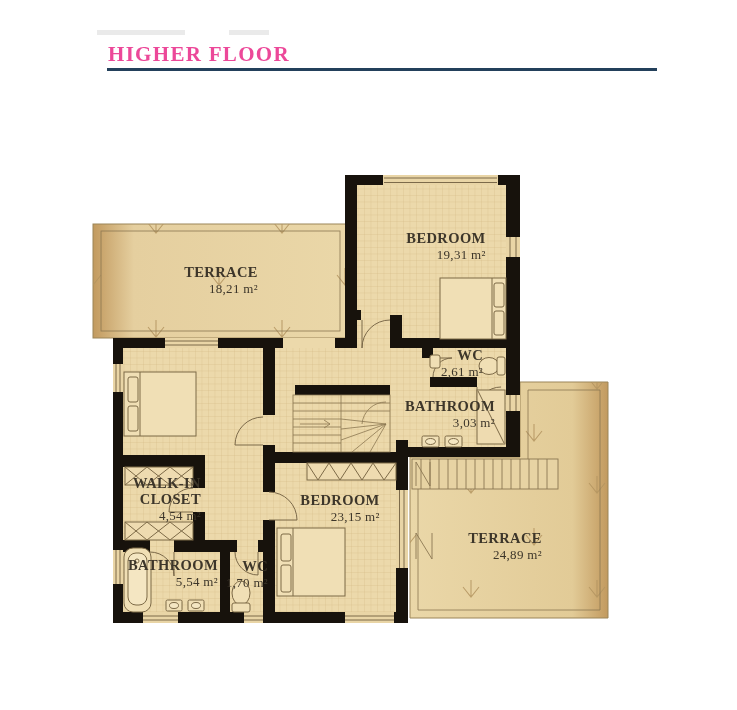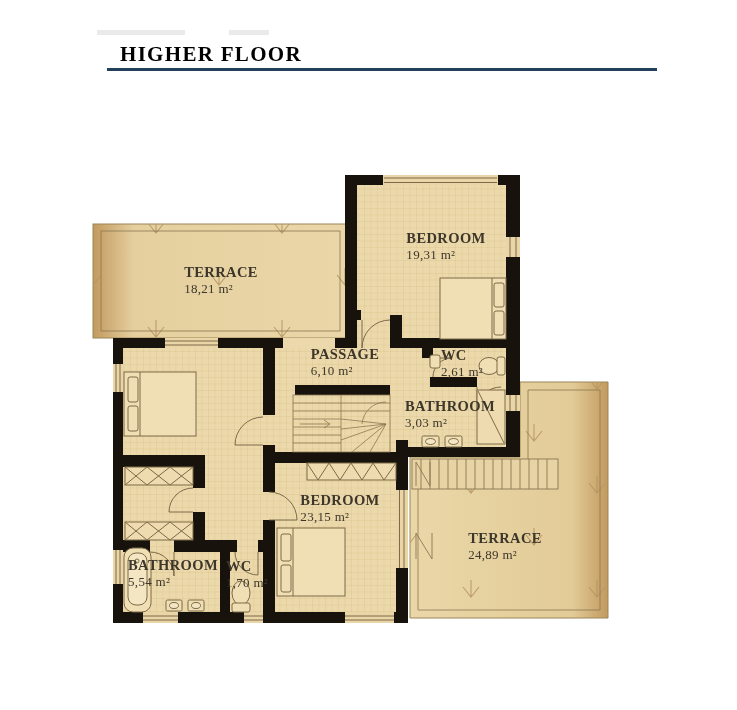--- a/index.html
+++ b/index.html
@@ -1,23 +1,23 @@
 <!DOCTYPE html>
 <html><head>
 <meta charset="utf-8">
 <style>
   html,body{margin:0;padding:0;background:#ffffff;}
   .canvas{position:relative;width:737px;height:710px;background:#fff;overflow:hidden;
           font-family:"Liberation Serif","DejaVu Serif",serif;}
   .smudge{position:absolute;background:#d9d9d9;opacity:.55;}
-  .page-title{position:absolute;left:120px;top:42px;font-size:21px;font-weight:bold;
-              color:#000000;letter-spacing:1.3px;white-space:nowrap;}
+  .page-title{position:absolute;left:108px;top:42px;font-size:21px;font-weight:bold;
+              color:#ec4899;letter-spacing:1.3px;white-space:nowrap;}
   .title-rule{position:absolute;left:107px;top:68px;width:550px;height:2.5px;background:#23405b;}
   .plan-svg{position:absolute;left:0;top:0;}
-  .room-label{position:absolute;transform:translate(-50%,-50%);text-align:left;
+  .room-label{position:absolute;transform:translate(-50%,-50%);text-align:right;
               color:#3d362a;white-space:nowrap;z-index:5;}
   .room-name{display:block;font-weight:bold;font-size:14.5px;line-height:1.1;letter-spacing:.4px;}
   .room-area{display:block;font-size:13px;line-height:1.25;letter-spacing:.3px;}
   .wrap .room-name{white-space:normal;}
   .w104 .room-name{width:104px;}
   .w86  .room-name{width:86px;margin:0 auto;}
 </style>
 </head>
 <body>
 
@@ -227,32 +227,32 @@
   </svg>
 
   <div class="room-label" style="left:221px;top:281px;">
     <span class="room-name">TERRACE</span>
     <span class="room-area">18,21 m²</span>
   </div>
   <div class="room-label" style="left:446px;top:247px;">
     <span class="room-name">BEDROOM</span>
     <span class="room-area">19,31 m²</span>
   </div>
-  <div class="room-label" style="left:345px;top:363px;">
-    <span class="room-name">PASSAGE</span>
-    <span class="room-area">6,10 m²</span>
-  </div>
   <div class="room-label" style="left:462px;top:364px;">
     <span class="room-name">WC</span>
     <span class="room-area">2,61 m²</span>
   </div>
   <div class="room-label" style="left:450px;top:415px;">
     <span class="room-name">BATHROOM</span>
     <span class="room-area">3,03 m²</span>
   </div>
+  <div class="room-label wrap w86" style="left:158px;top:500px;">
+    <span class="room-name">WALK-IN CLOSET</span>
+    <span class="room-area">4,54 m²</span>
+  </div>
   <div class="room-label" style="left:340px;top:509px;">
     <span class="room-name">BEDROOM</span>
     <span class="room-area">23,15 m²</span>
   </div>
   <div class="room-label" style="left:173px;top:574px;">
     <span class="room-name">BATHROOM</span>
     <span class="room-area">5,54 m²</span>
   </div>
   <div class="room-label" style="left:247px;top:575px;">
     <span class="room-name">WC</span>

